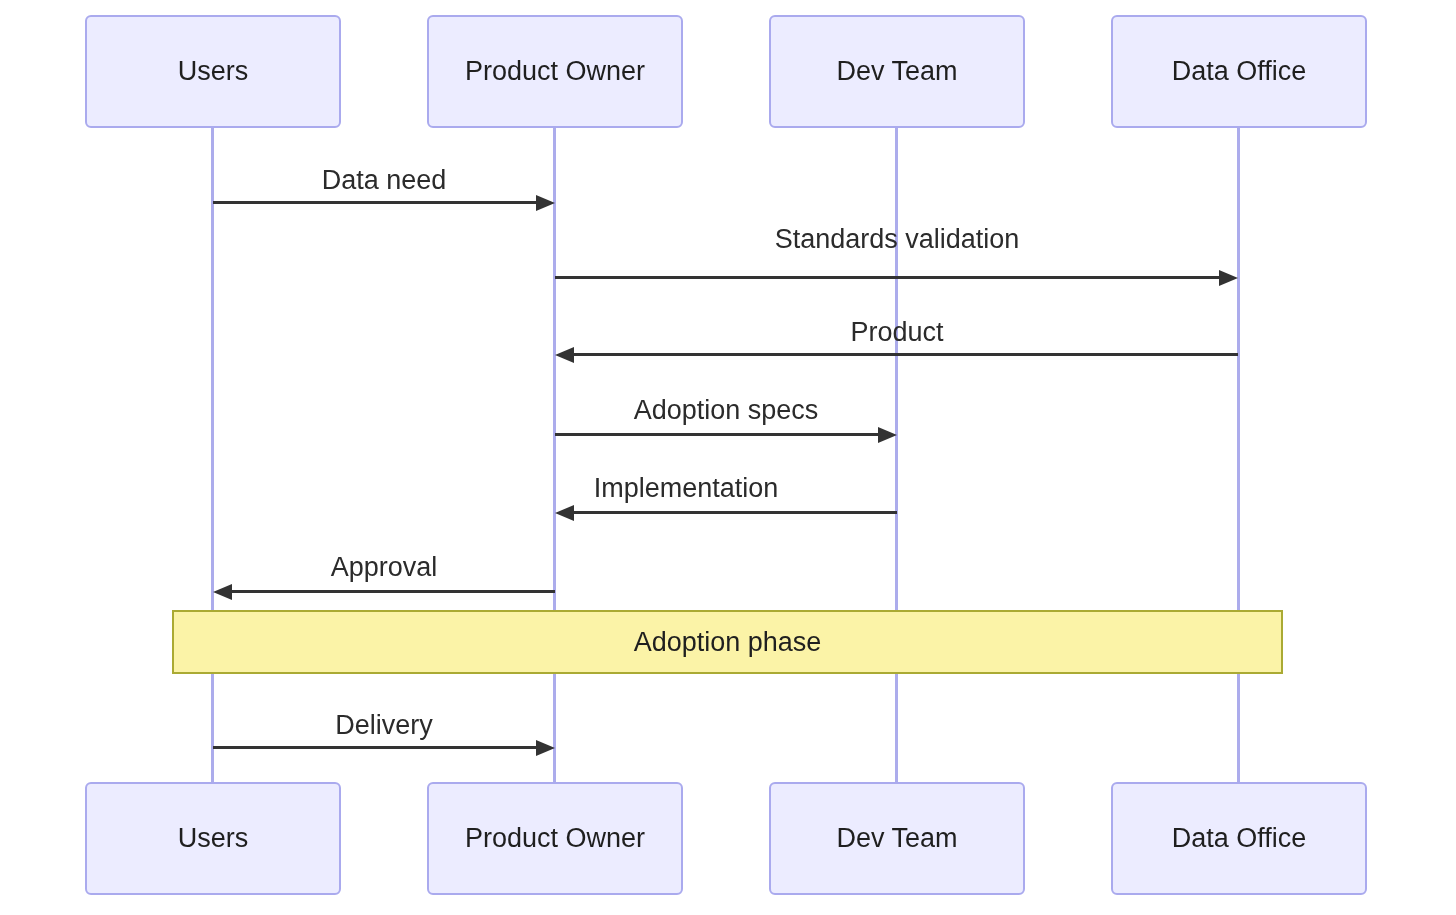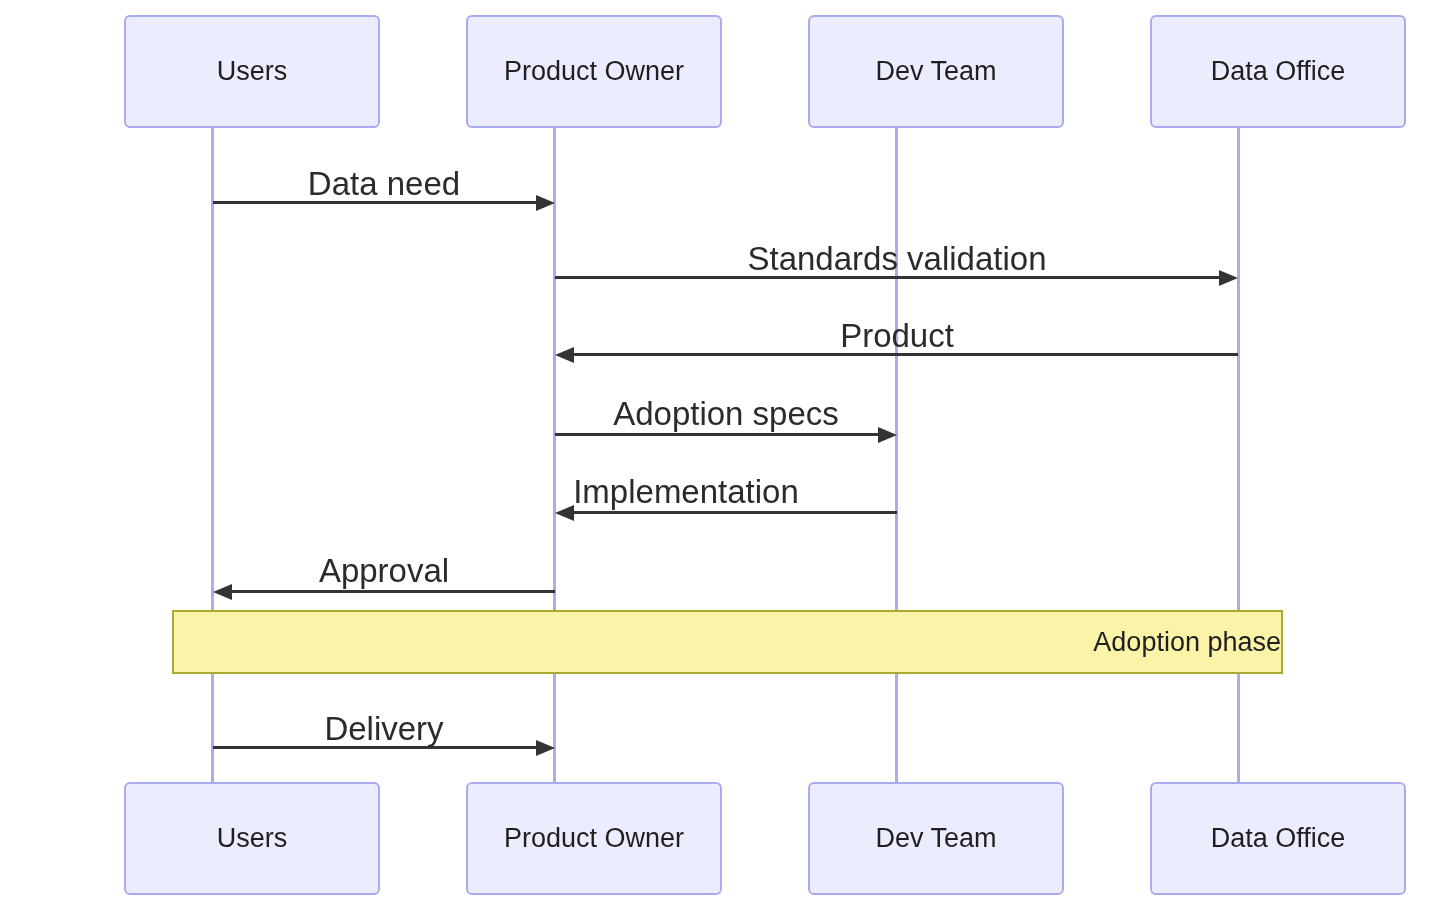--- a/index.html
+++ b/index.html
@@ -21,34 +21,33 @@
     height: 109px;
     background: #ECECFF;
     border: 2px solid #AAAAEE;
     border-radius: 6px;
     display: flex;
     align-items: center;
     justify-content: center;
     font-size: 27px;
     color: #1f1f1f;
     z-index: 3;
-    margin-left: 39px;
   }
   .lifeline {
     position: absolute;
     width: 3px;
     top: 128px;
     height: 654px;
     background: #ACACEC;
     z-index: 1;
   }
   .msg-label {
     position: absolute;
     transform: translateX(-50%);
-    font-size: 33px;
+    font-size: 27px;
     line-height: 1;
     color: #2b2b2b;
     white-space: nowrap;
     z-index: 4;
   }
   .msg-line {
     position: absolute;
     height: 3px;
     background: #333333;
     z-index: 2;
@@ -72,21 +71,21 @@
   .phase-band {
     position: absolute;
     left: 172px;
     top: 610px;
     width: 1107px;
     height: 60px;
     background: #FBF3A7;
     border: 2px solid #AAAA33;
     display: flex;
     align-items: center;
-    justify-content: flex-end;
+    justify-content: center;
     font-size: 27px;
     color: #1f1f1f;
     z-index: 3;
   }
 </style>
 </head>
 <body>
 
 <div class="canvas">
 
@@ -105,21 +104,21 @@
       <span>Dev Team</span>
     </div>
   <div class="actor-box" style="left:1111px; top:15px">
       <span>Data Office</span>
     </div>
 
   <div class="msg-label" style="left:384px; top:167px">Data need</div>
   <div class="msg-line" style="left:213px; top:201px; width:324px"></div>
   <div class="head-right" style="left:536px; top:195px"></div>
 
-  <div class="msg-label" style="left:897px; top:242px">Standards validation</div>
+  <div class="msg-label" style="left:897px; top:226px">Standards validation</div>
   <div class="msg-line" style="left:555px; top:276px; width:665px"></div>
   <div class="head-right" style="left:1219px; top:270px"></div>
 
   <div class="msg-label" style="left:897px; top:319px">Product</div>
   <div class="msg-line" style="left:573px; top:353px; width:665px"></div>
   <div class="head-left" style="left:555px; top:347px"></div>
 
   <div class="msg-label" style="left:726px; top:397px">Adoption specs</div>
   <div class="msg-line" style="left:555px; top:433px; width:324px"></div>
   <div class="head-right" style="left:878px; top:427px"></div>

